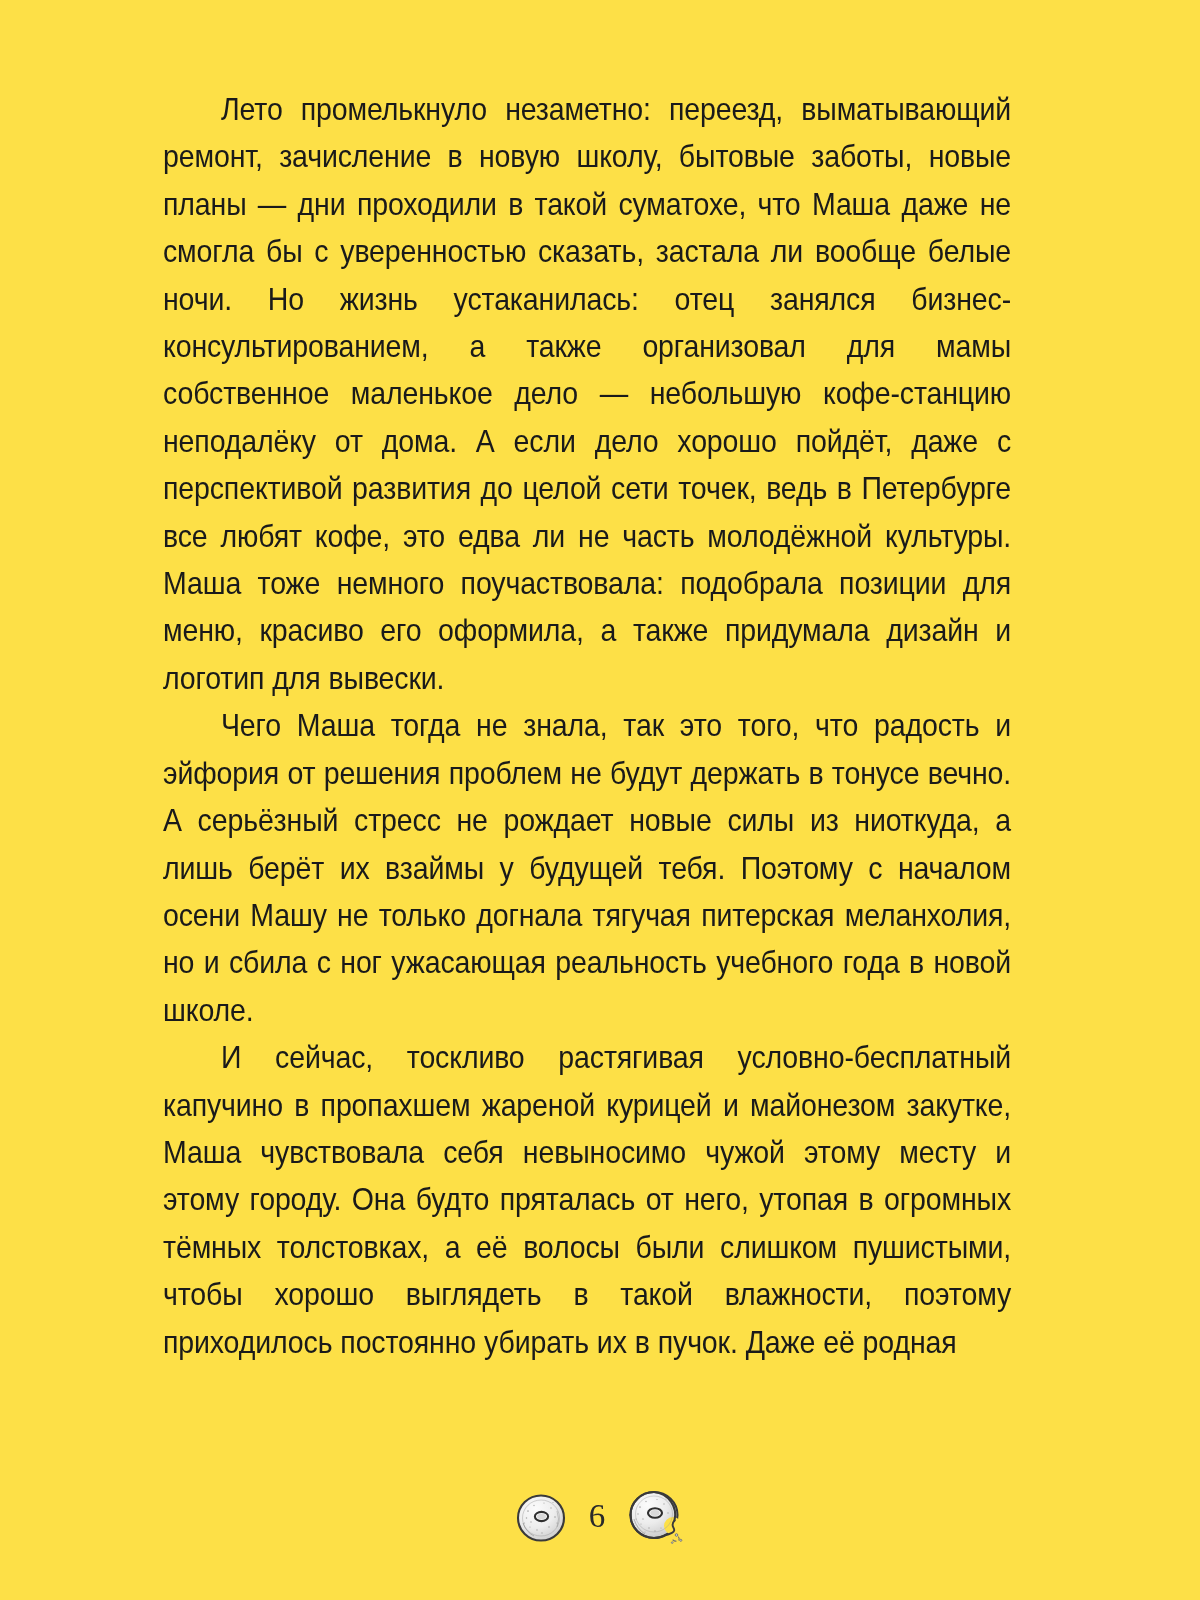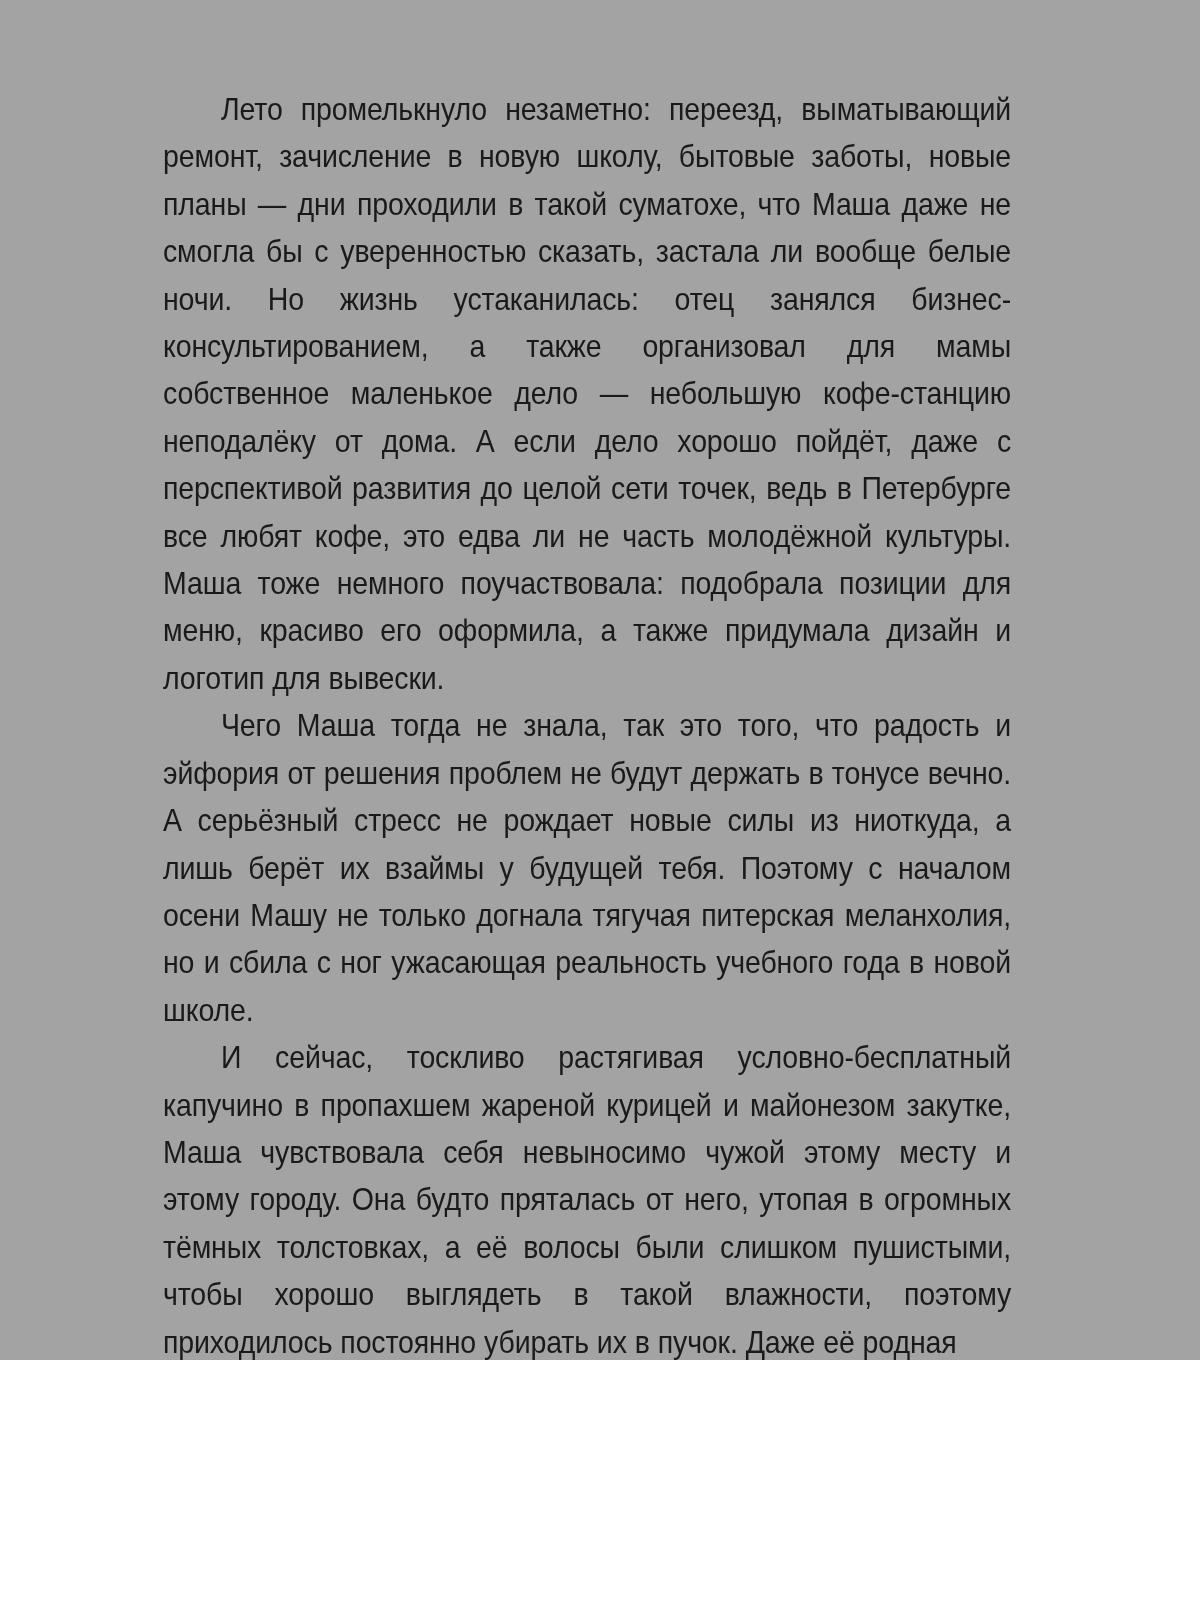--- a/index.html
+++ b/index.html
@@ -3,22 +3,22 @@
 <meta charset="utf-8">
 <style>
   html, body {
     margin: 0;
     padding: 0;
     background: #ffffff;
   }
   .page {
     position: relative;
     width: 1200px;
-    height: 1360px;
-    background: #a3a3a3;
+    height: 1600px;
+    background: #fde047;
     overflow: hidden;
   }
   .text-block {
     position: absolute;
     left: 163px;
     top: 86px;
     width: 848px;
   }
   .para {
     margin: 0;

